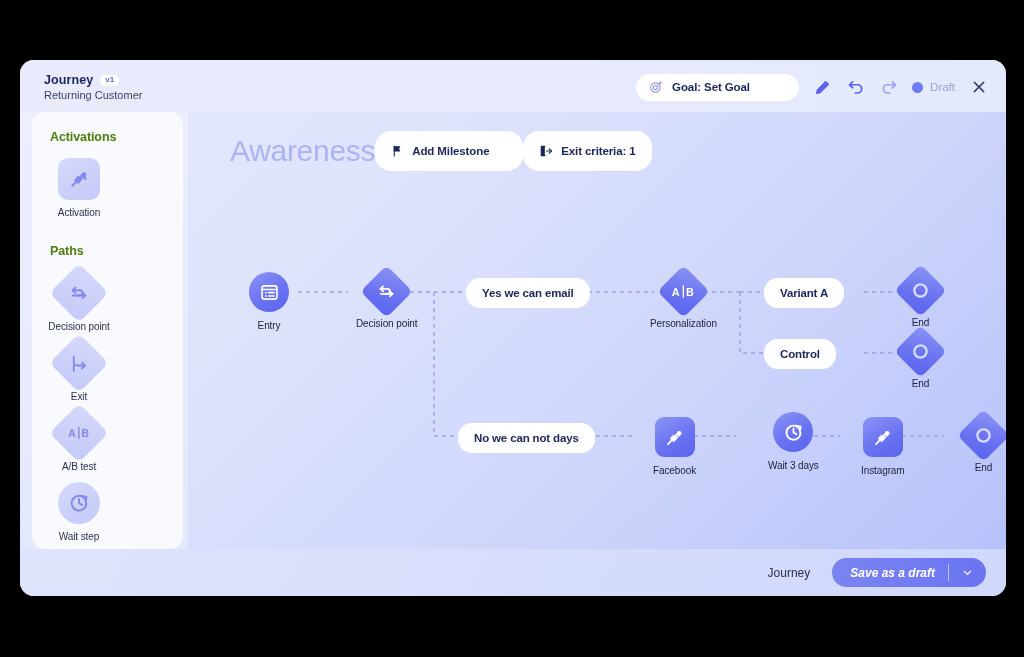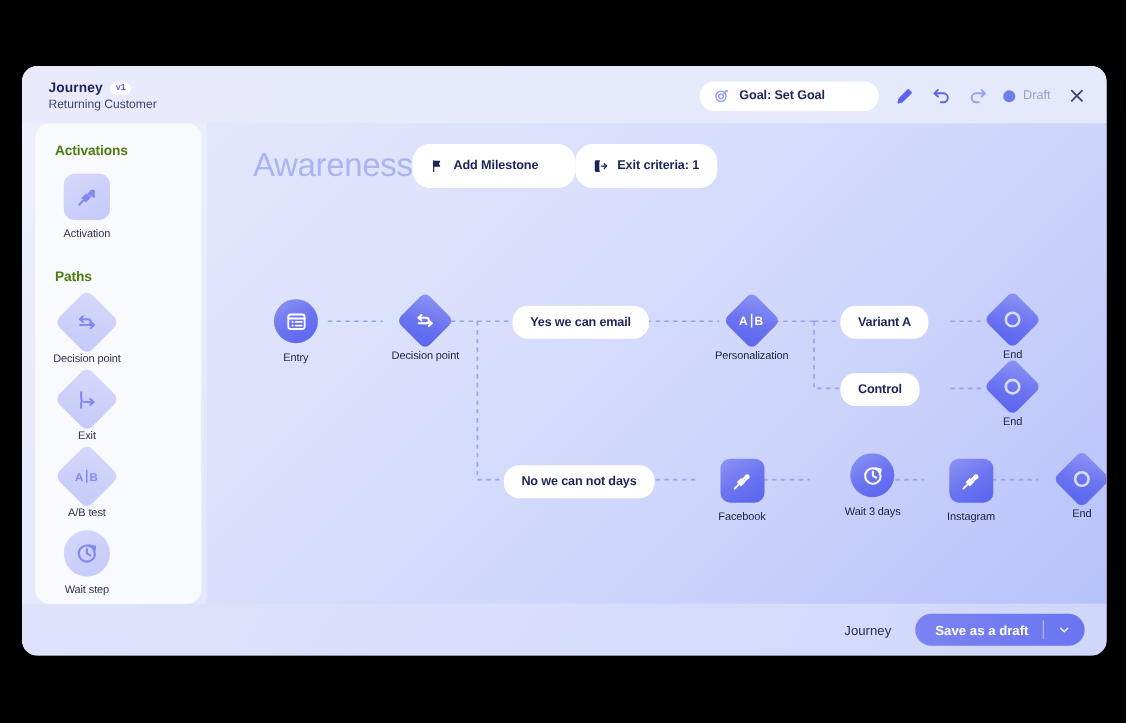--- a/index.html
+++ b/index.html
@@ -148,21 +148,21 @@
     width: 100%; height: 47px;
     background: linear-gradient(120deg,#dfe4fc 0%, #d7ddfb 50%, #cfd7fb 100%);
     display: flex; align-items: center; justify-content: flex-end;
     gap: 22px; padding-right: 20px;
   }
   .cancel-btn { font-size: 12px; color: #2b2f4c; cursor: pointer; }
   .save-btn {
     display: flex; align-items: center;
     background: linear-gradient(100deg,#7b84f2 0%, #6a74f0 100%);
     border-radius: 15px; height: 29px; color: #ffffff;
-    font-size: 12px; font-weight: 600; cursor: pointer; overflow: hidden;
+    font-size: 12px; font-weight: 600; cursor: pointer; overflow: hidden; font-style: italic;
   }
   .save-btn .txt { padding: 0 13px 0 18px; }
   .save-btn .sep { width: 1px; height: 17px; background: rgba(255,255,255,.55); }
   .save-btn .caret { padding: 0 13px; display: flex; align-items: center; }
 
   svg { display: block; }
 </style>
 </head>
 <body>
 

